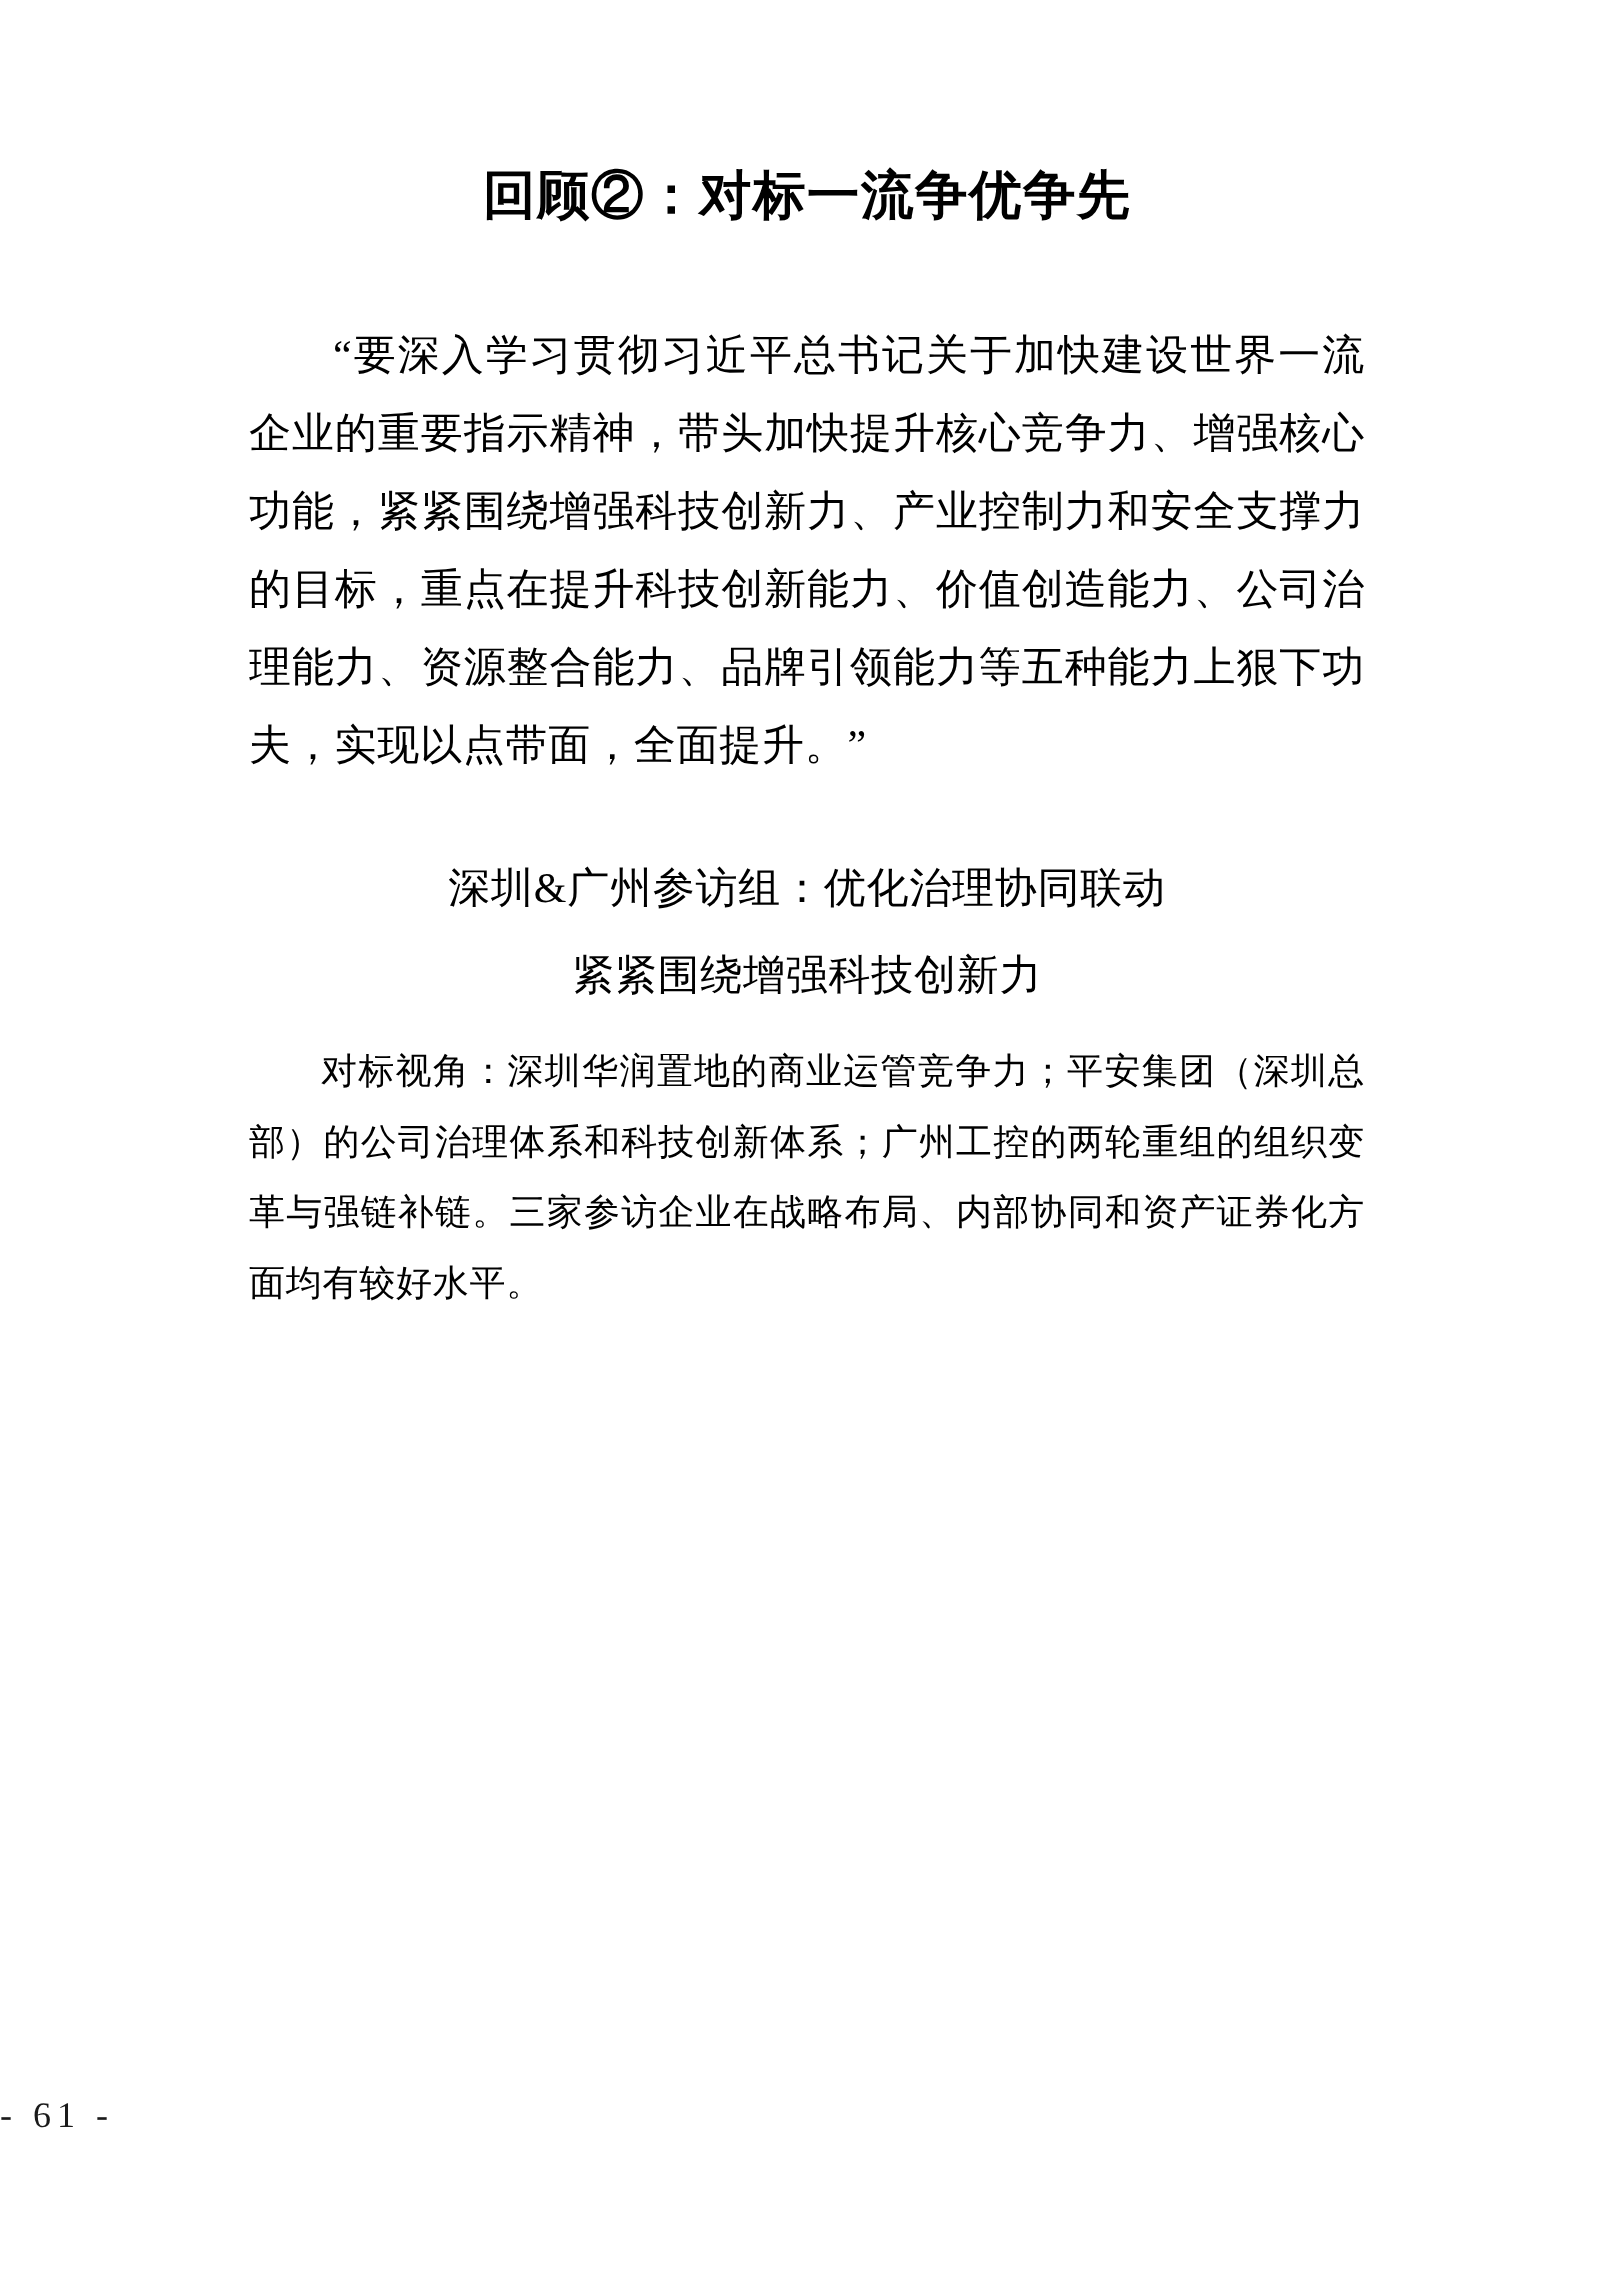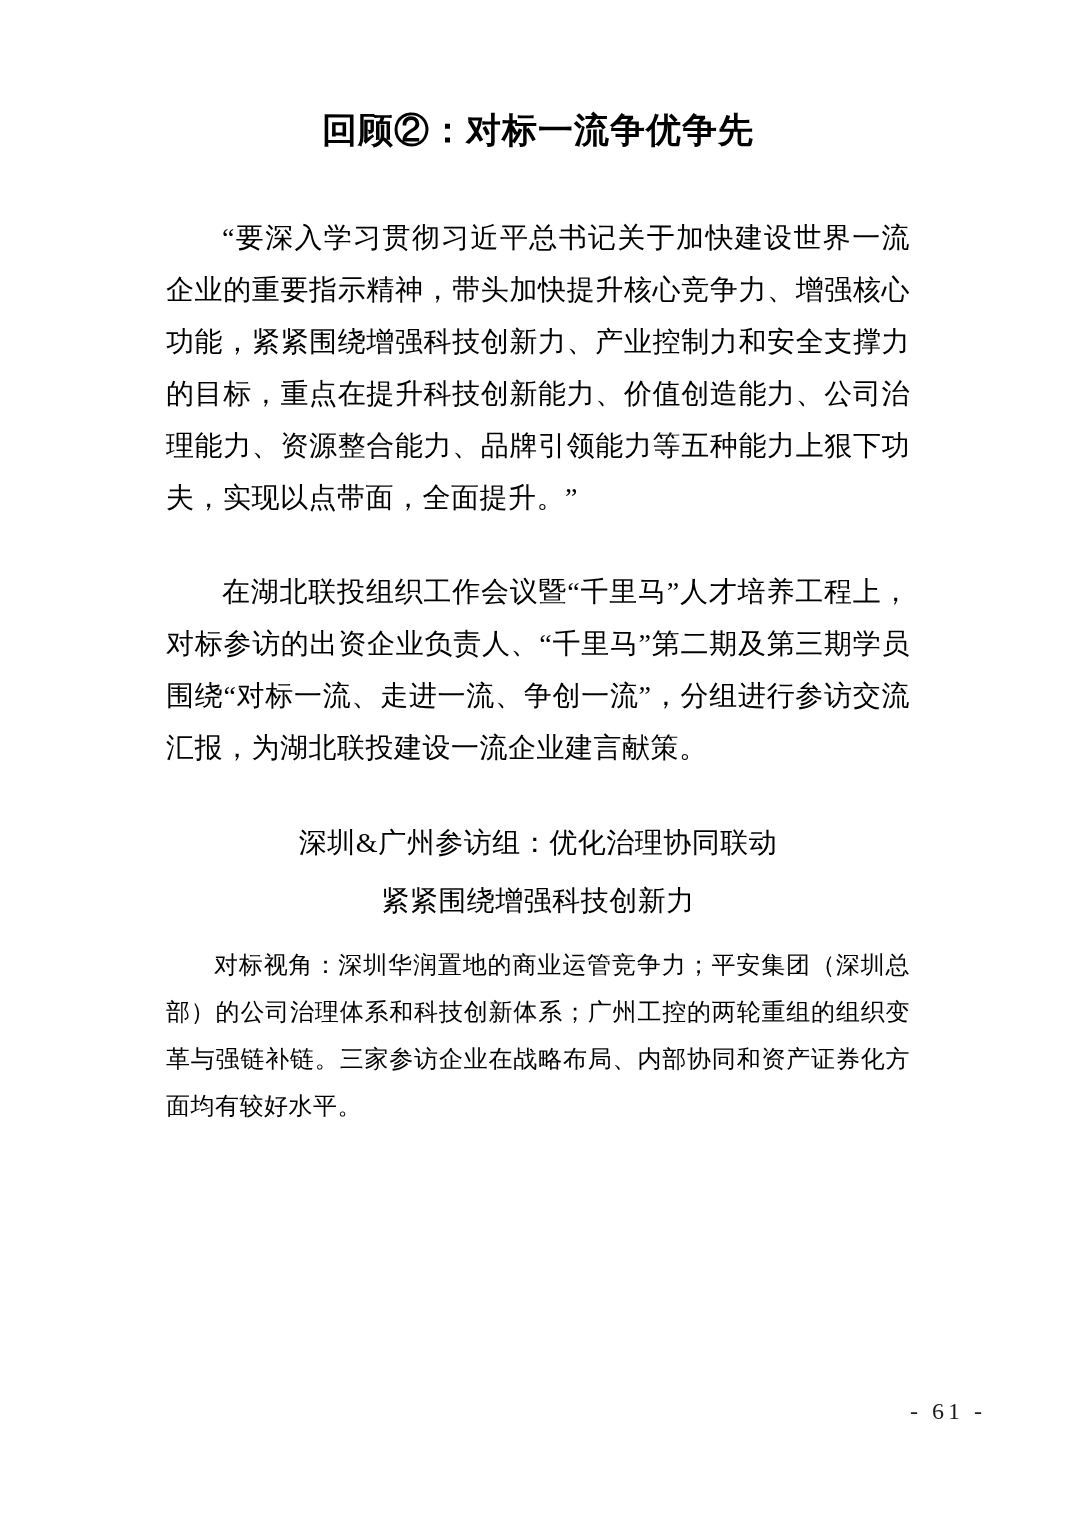--- a/index.html
+++ b/index.html
@@ -64,40 +64,39 @@
     text-align: justify;
     text-justify: inter-ideograph;
     letter-spacing: 0.5px;
   }
   .first-tight { margin-top: 12px; }
   .page-footer {
     position: absolute;
     left: 0;
     top: 1398px;
     width: 986px;
-    text-align: right;
+    text-align: left;
     font-size: 24px;
     color: #1a1a1a;
     letter-spacing: 4px;
     font-family: "Liberation Serif", "DejaVu Serif", serif;
   }
 </style>
 </head>
 <body>
 
 <div class="page">
 
   <h1 class="doc-title">
     <div>回顾②：对标一流争优争先</div>
   </h1>
 
   <p class="quote-para">“要深入学习贯彻习近平总书记关于加快建设世界一流企业的重要指示精神，带头加快提升核心竞争力、增强核心功能，紧紧围绕增强科技创新力、产业控制力和安全支撑力的目标，重点在提升科技创新能力、价值创造能力、公司治理能力、资源整合能力、品牌引领能力等五种能力上狠下功夫，实现以点带面，全面提升。”</p>
 
 
-  <p class="body-para intro-para">在湖北联投组织工作会议暨“千里马”人才培养工程上，对标参访的出资企业负责人、“千里马”第二期及第三期学员围绕“对标一流、走进一流、争创一流”，分组进行参访交流汇报，为湖北联投建设一流企业建言献策。</p>
 
   <div class="section-heading">
     <div>深圳&amp;广州参访组：优化治理协同联动</div>
     <div>紧紧围绕增强科技创新力</div>
   </div>
 
   <p class="tight-para first-tight">对标视角：深圳华润置地的商业运管竞争力；平安集团（深圳总部）的公司治理体系和科技创新体系；广州工控的两轮重组的组织变革与强链补链。三家参访企业在战略布局、内部协同和资产证券化方面均有较好水平。</p>
 
 
   <div class="page-footer">- 61 -</div>

